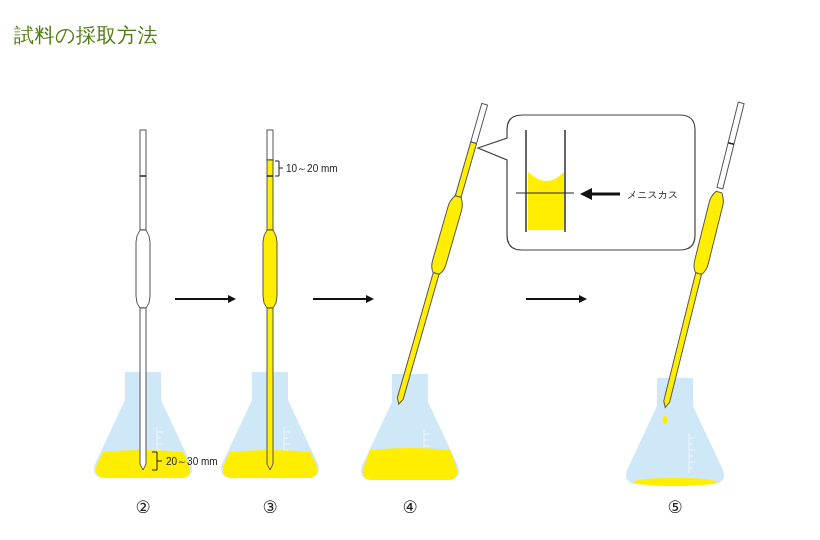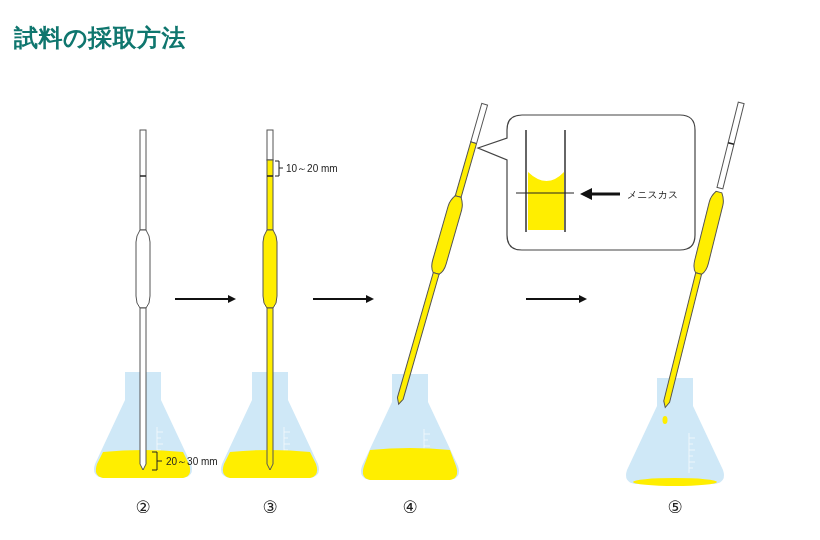--- a/index.html
+++ b/index.html
@@ -1,18 +1,18 @@
 <!DOCTYPE html>
 <html><head>
 <meta charset="utf-8">
 <style>
   html, body { margin: 0; padding: 0; background: #ffffff; }
   body { width: 820px; height: 540px; position: relative; overflow: hidden;
          font-family: "DejaVu Sans", "Liberation Sans", sans-serif; }
-  .title { position: absolute; left: 14px; top: 22px; font-size: 24px; font-weight: bold; color: #0f766e; letter-spacing: 0.5px; }
+  .title { position: absolute; left: 14px; top: 22px; font-size: 20px; font-weight: normal; color: #4d7c0f; letter-spacing: 0.5px; }
   svg.scene { position: absolute; left: 0; top: 0; }
   .lbl { font-family: "Liberation Sans", "DejaVu Sans", sans-serif; fill: #222; }
   .step { position: absolute; font-size: 17px; color: #222; transform: translateX(-50%); }
 </style>
 </head>
 <body>
 
 <div class="title">試料の採取方法</div>
 
 <svg class="scene" width="820" height="540" viewBox="0 0 820 540">

